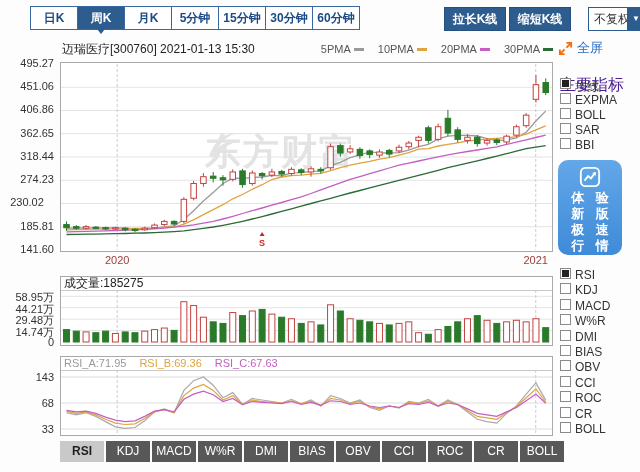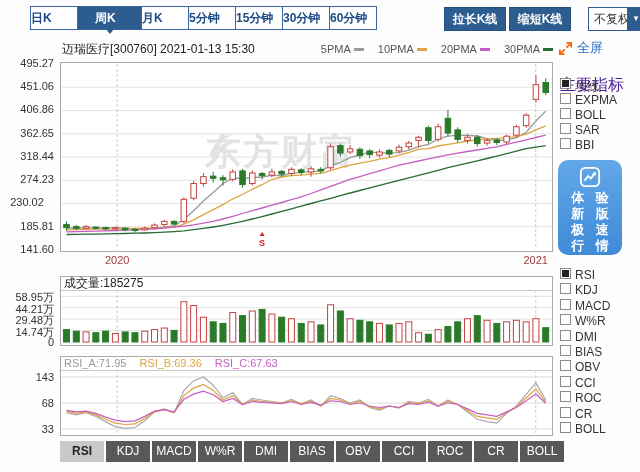--- a/index.html
+++ b/index.html
@@ -1,23 +1,23 @@
 <!DOCTYPE html>
 <html><head>
 <meta charset="utf-8">
 <style>
   html,body{margin:0;padding:0;background:#fff;}
   #app{position:relative;width:640px;height:472px;background:#fdfdfd;overflow:hidden;
        font-family:"Liberation Sans","DejaVu Sans",sans-serif;-webkit-font-smoothing:antialiased;}
   
   #period-tabs{position:absolute;left:30px;top:6px;display:flex;}
-  .ptab{width:46px;height:22px;line-height:22px;font-size:12px;font-weight:bold;
+  .ptab{width:46px;height:22px;line-height:22px;text-align:center;font-size:12px;font-weight:bold;
         color:#1b4a85;background:#fff;border:1px solid #3a689e;margin-left:-1px;cursor:pointer;position:relative;}
   .ptab:first-child{margin-left:0;}
-  .ptab.active{background:#2d5c8f;color:#fff;z-index:2;padding-left:17px;}
+  .ptab.active{background:#2d5c8f;color:#fff;z-index:2;}
   .ptab.active::after{content:"";position:absolute;left:50%;bottom:-5px;margin-left:-4px;
         border-left:4px solid transparent;border-right:4px solid transparent;border-top:5px solid #2d5c8f;}
   .tool-btn{position:absolute;top:7px;height:22px;line-height:22px;text-align:center;font-size:12px;
         font-weight:bold;color:#fff;background:#2d5c8f;border:1px solid #24507f;cursor:pointer;}
   #stretch-btn{left:444px;width:60px;}
   #shrink-btn{left:509px;width:60px;}
   #adjust-dd{position:absolute;left:588px;top:7px;width:56px;height:22px;border:1px solid #2d5c8f;
         background:#fff;font-size:12px;color:#333;cursor:pointer;}
   #adjust-dd .val{position:absolute;left:5px;top:0;line-height:22px;}
   #adjust-dd .arrow{position:absolute;right:0;top:0;width:18px;height:22px;background:#2d5c8f;

